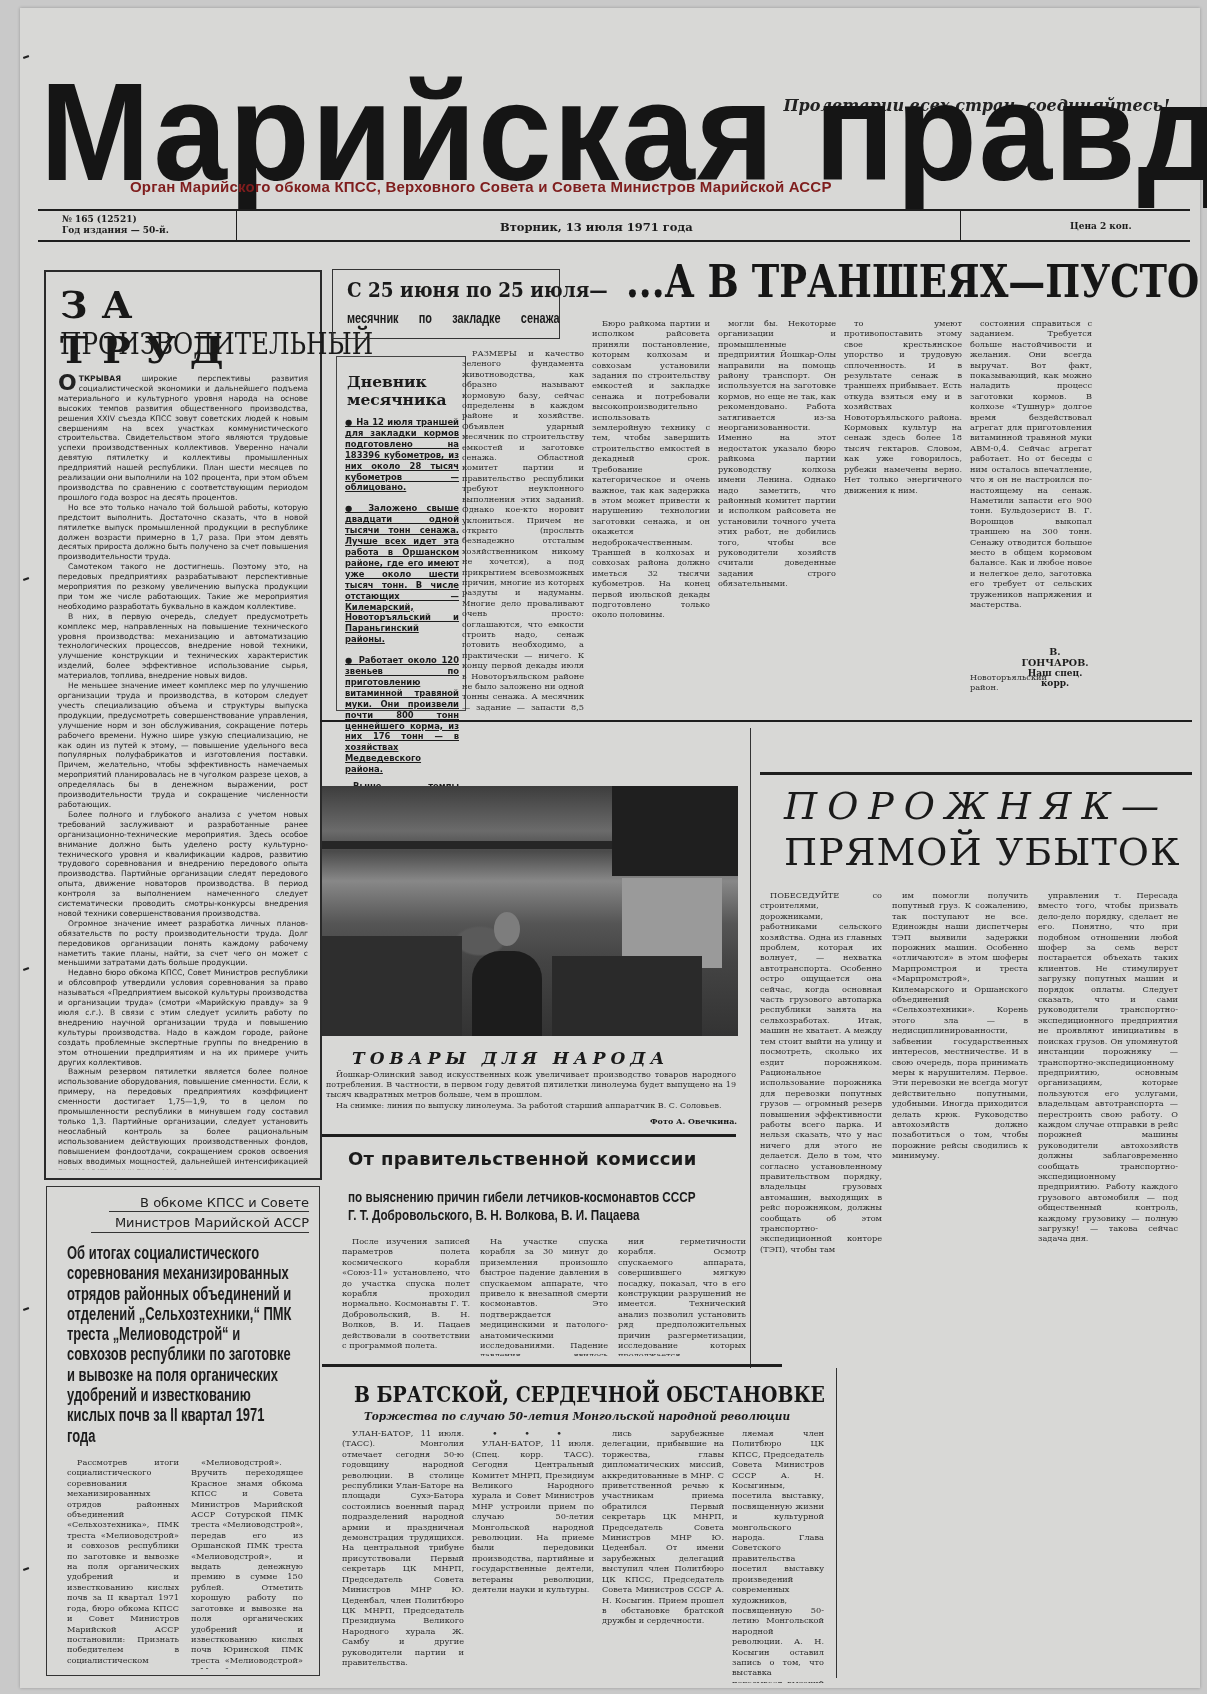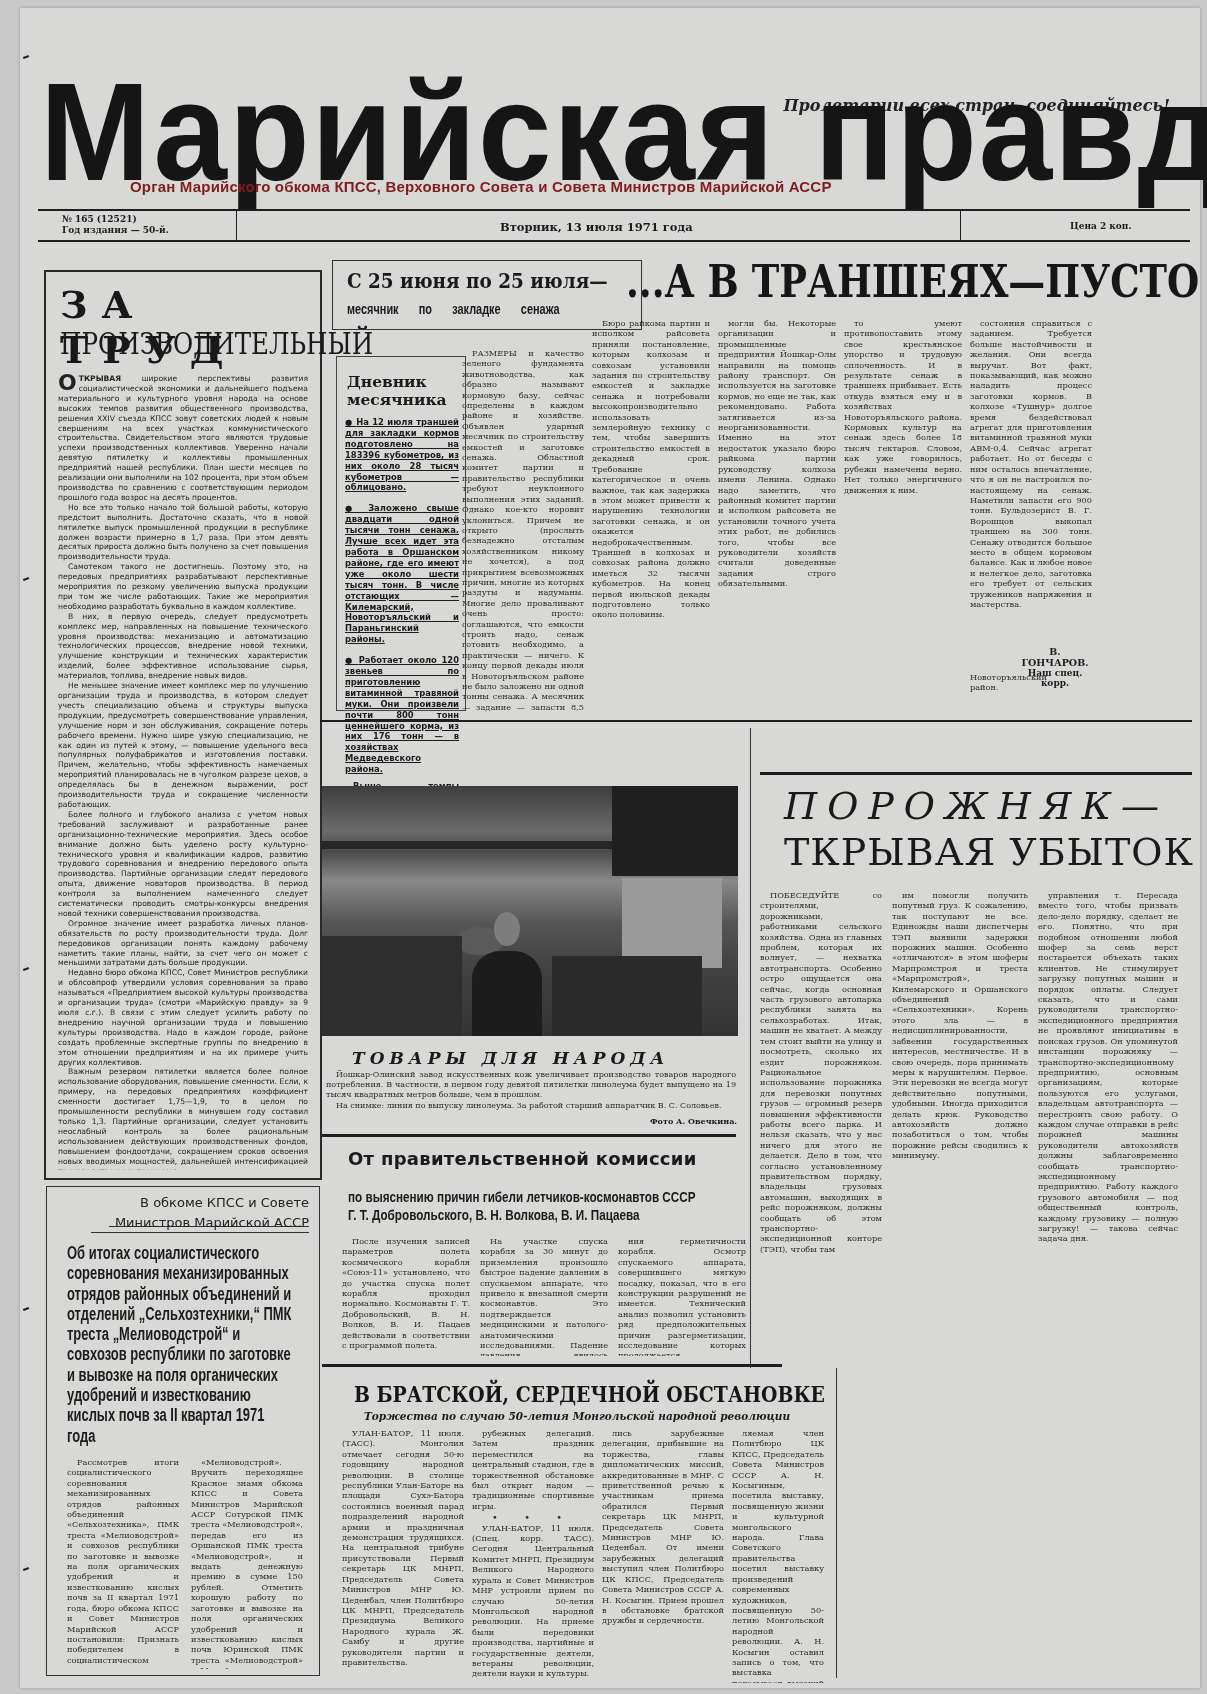--- a/index.html
+++ b/index.html
@@ -110,32 +110,32 @@
       <p>Не меньшее значение имеет комплекс мер по улучшению организации труда и производства, в котором следует учесть специализацию объема и структуры выпуска продукции, предусмотреть совершенствование управления, улучшение норм и зон обслуживания, сокращение потерь рабочего времени. Нужно шире узкую специализацию, не как один из путей к этому, — повышение удельного веса популярных полуфабрикатов и изготовления поставки. Причем, желательно, чтобы эффективность намечаемых мероприятий планировалась не в чуголком разрезе цехов, а определялась бы в денежном выражении, рост производительности труда и сокращение численности работающих.</p>
       <p>Более полного и глубокого анализа с учетом новых требований заслуживают и разработанные ранее организационно-технические мероприятия. Здесь особое внимание должно быть уделено росту культурно-технического уровня и квалификации кадров, развитию трудового соревнования и внедрению передового опыта производства. Партийные организации следят передового опыта, движение новаторов производства. В период контроля за выполнением намеченного следует систематически проводить смотры-конкурсы внедрения новой техники совершенствования производства.</p>
       <p>Огромное значение имеет разработка личных планов-обязательств по росту производительности труда. Долг передовиков организации понять каждому рабочему наметить такие планы, найти, за счет чего он может с меньшими затратами дать больше продукции.</p>
       <p>Недавно бюро обкома КПСС, Совет Министров республики и облсовпроф утвердили условия соревнования за право называться «Предприятием высокой культуры производства и организации труда» (смотри «Марийскую правду» за 9 июля с.г.). В связи с этим следует усилить работу по внедрению научной организации труда и повышению культуры производства. Надо в каждом городе, районе создать проблемные экспертные группы по внедрению в этом отношении предприятиям и на их примере учить других коллективов.</p>
       <p>Важным резервом пятилетки является более полное использование оборудования, повышение сменности. Если, к примеру, на передовых предприятиях коэффициент сменности достигает 1,75—1,9, то в целом по промышленности республики в минувшем году составил только 1,3. Партийные организации, следует установить неослабный контроль за более рациональным использованием действующих производственных фондов, повышением фондоотдачи, сокращением сроков освоения новых вводимых мощностей, дальнейшей интенсификацией производственных процессов.</p>
 
     </div>
   </div>
 
   <div class="box thin" style="left:14px; top:1178px; width:274px; height:490px; border:1.5px solid #333;">
-    <div class="abs" style="right:10px; top:8px; font-family:'DejaVu Sans',sans-serif; font-size:13px; color:#222; text-align:right; border-bottom:1px solid #333; padding-bottom:16px; width:200px;">В обкоме КПСС и Совете</div>
+    <div class="abs" style="right:10px; top:8px; font-family:'DejaVu Sans',sans-serif; font-size:13px; color:#222; text-align:right; border-bottom:1px solid #333; padding-bottom:1px; width:200px;">В обкоме КПСС и Совете</div>
     <div class="abs" style="right:10px; top:28px; font-family:'DejaVu Sans',sans-serif; font-size:13px; color:#222; text-align:right; border-bottom:1px solid #333; padding-bottom:2px; width:218px;">Министров Марийской АССР</div>
     <div class="abs" style="left:20px; top:56px; width:305px; font-family:'Liberation Sans',sans-serif; font-weight:bold; font-size:17.5px; line-height:20.3px; transform:scaleX(0.74); transform-origin:left top; color:#1c1c1c;">Об итогах социалистического соревнования механизированных отрядов районных объединений и отделений „Сельхозтехники,“ ПМК треста „Мелиоводстрой“ и совхозов республики по заготовке и вывозке на поля органических удобрений и известкованию кислых почв за II квартал 1971 года</div>
     <div class="abs col-text" style="left:20px; top:270px; width:112px; height:212px;">
         <p>Рассмотрев итоги социалистического соревнования механизированных отрядов районных объединений «Сельхозтехника», ПМК треста «Мелиоводстрой» и совхозов республики по заготовке и вывозке на поля органических удобрений и известкованию кислых почв за II квартал 1971 года, бюро обкома КПСС и Совет Министров Марийской АССР постановили: Признать победителем в социалистическом соревновании по заготовке и вывозке на поля органических удобрений и известкованию кислых почв за II квартал 1971 года Сотурскую ПМК треста</p>
       </div>
     <div class="abs col-text" style="left:144px; top:270px; width:112px; height:212px;">
         <p>«Мелиоводстрой». Вручить переходящее Красное знамя обкома КПСС и Совета Министров Марийской АССР Сотурской ПМК треста «Мелиоводстрой», передав его из Оршанской ПМК треста «Мелиоводстрой», и выдать денежную премию в сумме 150 рублей. Отметить хорошую работу по заготовке и вывозке на поля органических удобрений и известкованию кислых почв Юринской ПМК треста «Мелиоводстрой» и Марийского отделения «Сельхозтехники».</p>
       </div>
   </div>
 
-  <div class="box thin" style="left:300px; top:252px; width:310px; height:70px; border:1.5px solid #333;">
+  <div class="box thin" style="left:300px; top:261px; width:228px; height:70px; border:1.5px solid #333;">
     <div class="abs h-serif-big" style="left:14px; top:8px; font-size:20px; font-weight:bold; transform:scaleX(0.92); transform-origin:left;">С 25 июня по 25 июля—</div>
     <div class="abs cond" style="left:14px; top:40px; font-size:14px; word-spacing:22px;">месячник по закладке сенажа</div>
   </div>
 
   <div class="box thin" style="left:304px; top:348px; width:130px; height:355px; border:1px solid #444;">
     <div class="abs" style="left:10px; top:16px; font-family:'DejaVu Serif',serif; font-weight:bold; font-size:15.5px; line-height:18px;">
       <div>Дневник</div>
       <div>месячника</div>
     </div>
     <div class="abs bold-sans" style="left:8px; top:60px; width:114px; font-size:8.4px; line-height:10.9px;">
@@ -206,33 +206,32 @@
     </div>
 
   <div class="rule" style="left:302px; top:1356px; width:460px; height:3px;"></div>
 
   <div class="abs h-big" style="left:334px; top:1372px; font-size:23px; transform:scaleX(0.82); transform-origin:left; font-family:'DejaVu Serif',serif;">В БРАТСКОЙ, СЕРДЕЧНОЙ ОБСТАНОВКЕ</div>
   <div class="abs" style="left:344px; top:1402px; font-family:'DejaVu Serif',serif; font-style:italic; font-weight:bold; font-size:10.5px;">Торжества по случаю 50-летия Монгольской народной революции</div>
   <div class="abs col-text" style="left:322px; top:1420px; width:122px; height:255px;">
       <p>УЛАН-БАТОР, 11 июля. (ТАСС). Монголия отмечает сегодня 50-ю годовщину народной революции. В столице республики Улан-Баторе на площади Сухэ-Батора состоялись военный парад подразделений народной армии и праздничная демонстрация трудящихся. На центральной трибуне присутствовали Первый секретарь ЦК МНРП, Председатель Совета Министров МНР Ю. Цеденбал, член Политбюро ЦК МНРП, Председатель Президиума Великого Народного хурала Ж. Самбу и другие руководители партии и правительства.</p>
     </div>
   <div class="abs col-text" style="left:452px; top:1420px; width:122px; height:255px;">
-    <p>рубежных делегаций. Затем праздник переместился на центральный стадион, где в торжественной обстановке был открыт надом — традиционные спортивные игры.</p>
     <div class="dots">• • •</div>
     <p>УЛАН-БАТОР, 11 июля. (Спец. корр. ТАСС). Сегодня Центральный Комитет МНРП, Президиум Великого Народного хурала и Совет Министров МНР устроили прием по случаю 50-летия Монгольской народной революции. На приеме были передовики производства, партийные и государственные деятели, ветераны революции, деятели науки и культуры.</p>
   </div>
   <div class="abs col-text" style="left:582px; top:1420px; width:122px; height:255px;">
       <p>лись зарубежные делегации, прибывшие на торжества, главы дипломатических миссий, аккредитованные в МНР. С приветственной речью к участникам приема обратился Первый секретарь ЦК МНРП, Председатель Совета Министров МНР Ю. Цеденбал. От имени зарубежных делегаций выступил член Политбюро ЦК КПСС, Председатель Совета Министров СССР А. Н. Косыгин. Прием прошел в обстановке братской дружбы и сердечности.</p>
     </div>
   <div class="abs col-text" style="left:712px; top:1420px; width:92px; height:255px;">
       <p>ляемая член Политбюро ЦК КПСС, Председатель Совета Министров СССР А. Н. Косыгиным, посетила выставку, посвященную жизни и культурной монгольского народа. Глава Советского правительства посетил выставку произведений современных художников, посвященную 50-летию Монгольской народной революции. А. Н. Косыгин оставил запись о том, что выставка показывает высокий уровень культуры народа социалистической Монголии.</p>
     </div>
 
   <div class="abs h-serif-big" style="left:764px; top:776px; font-size:38px; letter-spacing:10px;font-style:italic;">ПОРОЖНЯК—</div>
-  <div class="abs h-serif-big" style="left:764px; top:822px; font-size:38px; letter-spacing:1px;">ТКРЫВАЯ УБЫТОК</div>
+  <div class="abs h-serif-big" style="left:764px; top:822px; font-size:38px; letter-spacing:1px;">ПРЯМОЙ УБЫТОК</div>
   <div class="abs col-text" style="left:740px; top:882px; width:122px; height:470px;">
       <p>ПОБЕСЕДУЙТЕ со строителями, дорожниками, работниками сельского хозяйства. Одна из главных проблем, которая их волнует, — нехватка автотранспорта. Особенно остро ощущается она сейчас, когда основная часть грузового автопарка республики занята на сельхозработах. Итак, машин не хватает. А между тем стоит выйти на улицу и посмотреть, сколько их ездит порожняком. Рациональное использование порожняка для перевозки попутных грузов — огромный резерв повышения эффективности работы всего парка. И нельзя сказать, что у нас ничего для этого не делается. Дело в том, что согласно установленному правительством порядку, владельцы грузовых автомашин, выходящих в рейс порожняком, должны сообщать об этом транспортно-экспедиционной конторе (ТЭП), чтобы там</p>
     </div>
   <div class="vrule" style="left:816px; top:1360px; height:310px;"></div>
   <div class="abs col-text" style="left:872px; top:882px; width:136px; height:785px;">
       <p>им помогли получить попутный груз. К сожалению, так поступают не все. Единожды наши диспетчеры ТЭП выявили задержки порожних машин. Особенно «отличаются» в этом шоферы Марпромстроя и треста «Марпромстрой», Килемарского и Оршанского объединений «Сельхозтехники». Корень этого зла — в недисциплинированности, забвении государственных интересов, местничестве. И в свою очередь, пора принимать меры к нарушителям. Первое. Эти перевозки не всегда могут действительно попутными, удобными. Иногда приходится делать крюк. Руководство автохозяйств должно позаботиться о том, чтобы порожние рейсы сводились к минимуму.</p>
     </div>
   <div class="abs col-text" style="left:1018px; top:882px; width:140px; height:785px;">
       <p>управления т. Пересада вместо того, чтобы призвать дело-дело порядку, сделает не его. Понятно, что при подобном отношении любой шофер за семь верст постарается объехать таких клиентов. Не стимулирует загрузку попутных машин и порядок оплаты. Следует сказать, что и сами руководители транспортно-экспедиционного предприятия не проявляют инициативы в поисках грузов. Он упомянутой инстанции порожняку — транспортно-экспедиционному предприятию, основным организациям, которые пользуются его услугами, владельцам автотранспорта — перестроить свою работу. О каждом случае отправки в рейс порожней машины руководители автохозяйств должны заблаговременно сообщать транспортно-экспедиционному предприятию. Работу каждого грузового автомобиля — под общественный контроль, каждому грузовику — полную загрузку! — такова сейчас задача дня.</p>
     </div>

